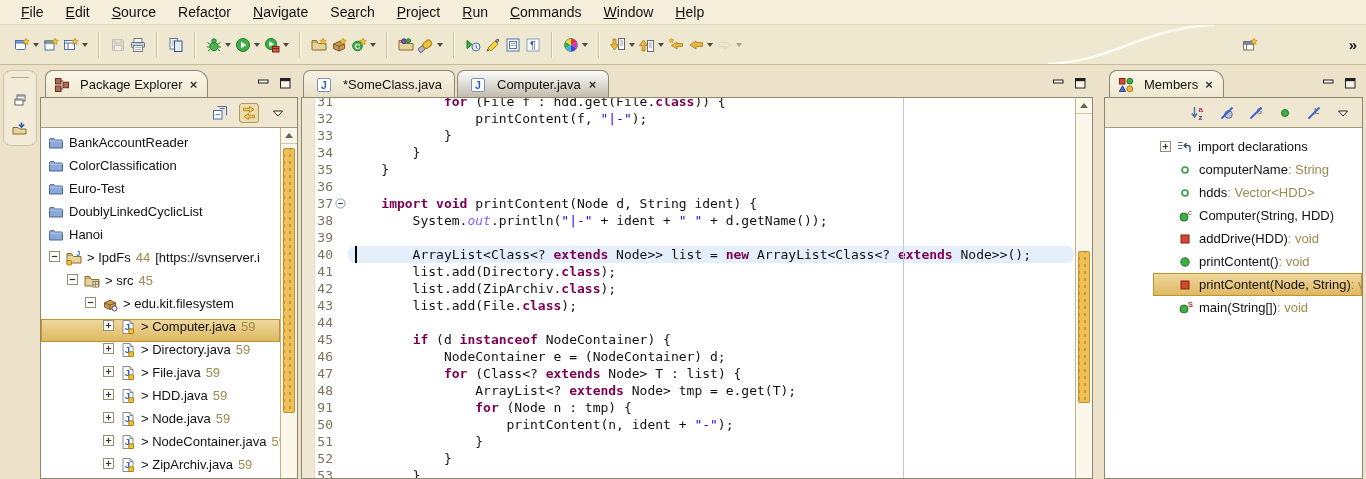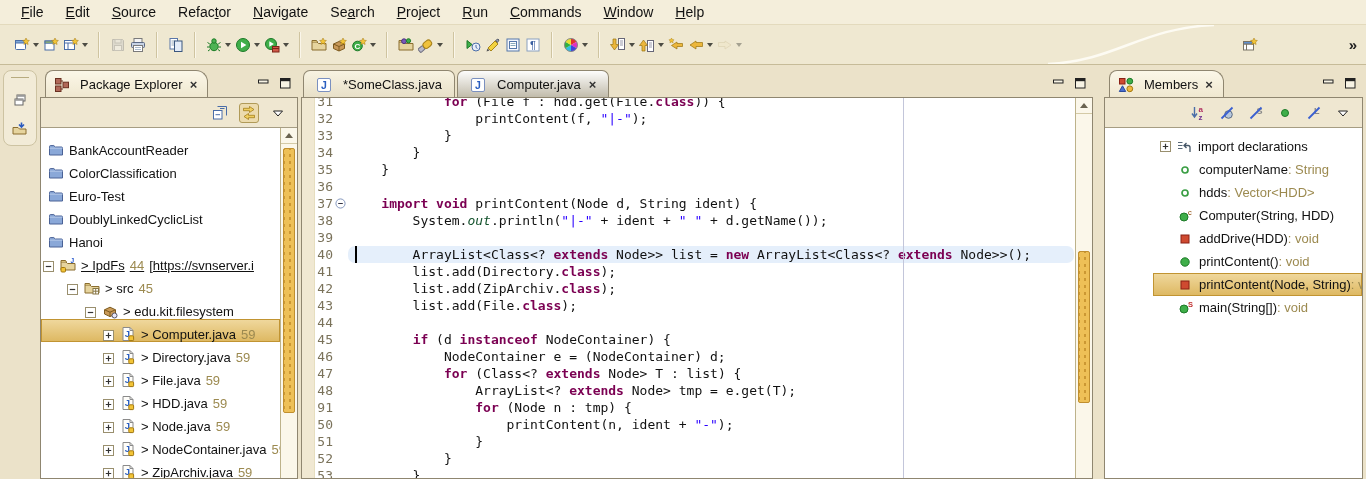--- a/index.html
+++ b/index.html
@@ -44,21 +44,21 @@
   .minmax { position:absolute; right:6px; top:7px; display:flex; gap:9px; z-index:5; }
   .panel-body { position:absolute; left:0; top:27px; right:0; bottom:0; border:1px solid #8f8670;
                 background:#efe7d1; display:flex; flex-direction:column; }
   .view-toolbar { height:29px; display:flex; align-items:center; justify-content:flex-end; gap:9px; padding:0 9px; }
   .vt-btn { padding:2px; border-radius:3px; }
   .vt-btn.pressed { background:#ecdbae; border:1px solid #b09a58; padding:1px; }
   .view-content { flex:1; background:#fff; border-top:1px solid #a69d83; position:relative; overflow:hidden; }
 
   
   .tree { position:absolute; left:0; top:0; right:17px; bottom:0; overflow:hidden; padding-top:7px; }
-  .tree-row { height:23px; display:flex; align-items:flex-end; font-size:13px; white-space:nowrap; }
+  .tree-row { height:23px; display:flex; align-items:flex-start; font-size:13px; white-space:nowrap; }
   .tgl { width:13px; height:13px; margin-right:5px; flex:0 0 13px; }
   .ticon { width:16px; height:16px; margin-right:5px; flex:0 0 16px; }
   .tcount { color:#9c8a50; margin-left:5px; }
   .textra { margin-left:5px; }
   .sel { background:linear-gradient(#f0d99f,#ddb760); box-shadow:inset 0 0 0 1px #c19432; }
 
   
   .sbar { position:absolute; top:0; bottom:0; width:17px; background:#fbf7ea; border-left:1px solid #bdb28a; }
   .sb-up { height:16px; border-bottom:1px solid #d4caa6; display:flex; align-items:center; justify-content:center; }
   .sb-up::after { content:""; width:0; height:0; border-left:4px solid transparent; border-right:4px solid transparent;
@@ -78,21 +78,21 @@
   .ann-strip { position:absolute; left:0; top:0; bottom:0; width:13px; background:#f0e8d2; border-right:1px solid #e6debf; }
   .code-lines { position:absolute; left:0; top:-5px; right:18px; }
   .code-row { display:flex; height:17px; line-height:17px; font-family:"DejaVu Sans Mono",monospace; font-size:13px; }
   .ln { width:18px; margin-left:13px; text-align:right; color:#7a725a; flex:0 0 18px; }
   .fold { width:15px; flex:0 0 15px; display:flex; align-items:center; justify-content:center; }
   .code { flex:1; white-space:pre; position:relative; padding-left:2px; }
   .code.current { background:#e5effb;border-radius:7px; }
   .caret { position:absolute; left:7px; top:0; width:2px; height:17px; background:#000; }
   .tk-k { color:#7b0052; font-weight:bold; }
   .tk-s { color:#2a00ff; }
-  .tk-i { color:#14532d; font-style:italic; }
+  .tk-i { color:#8b5cf6; font-style:italic; }
   .print-margin { position:absolute; left:601px; top:0; bottom:0; width:1px; background:#c3c6da; pointer-events:none; }
 
   
   .mlist { position:absolute; left:0; top:0; right:0; bottom:0; padding-top:7px; overflow:hidden; }
   .m-row { height:23px; display:flex; align-items:center; font-size:13px; white-space:nowrap; padding-left:6px;margin-left:48px; }
   .m-row .tgl { margin-right:4px; }
   .m-row .sp { width:18px; flex:0 0 18px; }
   .micon { width:16px; height:16px; margin-right:6px; flex:0 0 16px; }
   .m-suffix { color:#9c8a50; }
 </style>
@@ -444,21 +444,21 @@
           </div>
           <div class="tree-row" style="padding-left: 7px;">
             <span class="ticon">
               <svg width="16" height="16" viewBox="0 0 16 16">
                 <path d="M1.5 13V4.5c0-.5.4-.9.9-.9h3.4L7.3 5h6.3c.5 0 .9.4.9.9V13z" fill="#8aa8d8" stroke="#4a6296"></path>
                 <path d="M1.5 6.2h13" stroke="#b4c8e8"></path>
               </svg>
             </span>
             <span>Hanoi</span>
           </div>
-          <div class="tree-row" style="padding-left: 1px; text-decoration: underline;">
+          <div class="tree-row" style="padding-left: 7px;">
             <span class="tgl">
               <svg width="13" height="13" viewBox="0 0 13 13">
                 <rect x="1.5" y="1.5" width="10" height="10" fill="#fff" stroke="#998f6e"></rect>
                 <path d="M3.8 6.5h5.4" stroke="#333" stroke-width="1.2"></path>
               </svg>
             </span>
             <span class="ticon">
               <svg width="16" height="16" viewBox="0 0 16 16">
                 <path d="M1 5h5l1.5 1.5h7.5v6.5H1z" fill="#e6d49e" stroke="#8a6d2f"></path>
                 <path d="M1 5V3.5h4.5L6.5 5" fill="#d8c078" stroke="#8a6d2f"></path>

